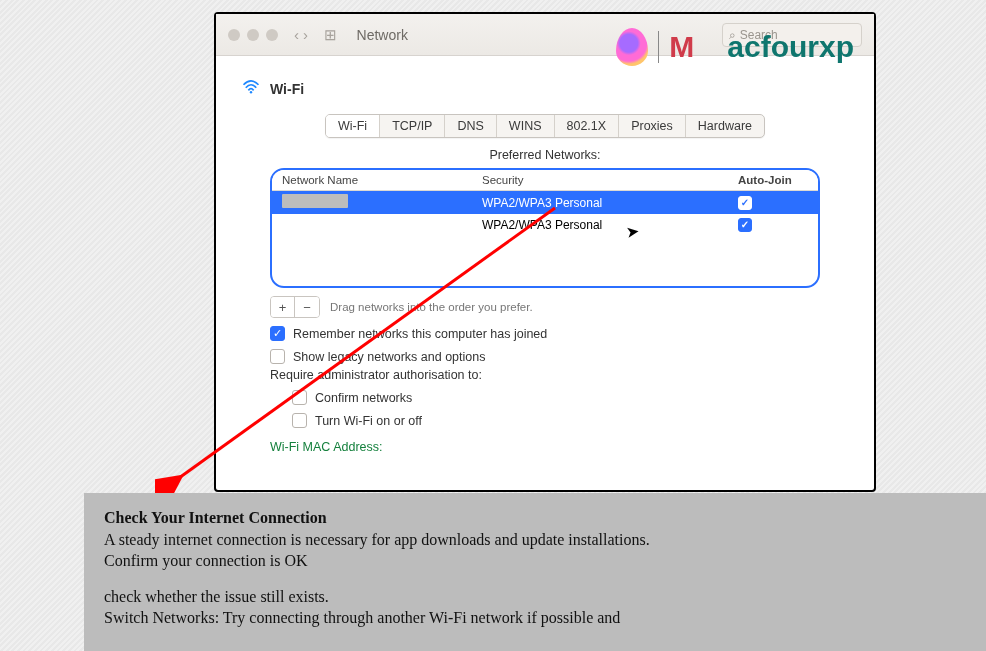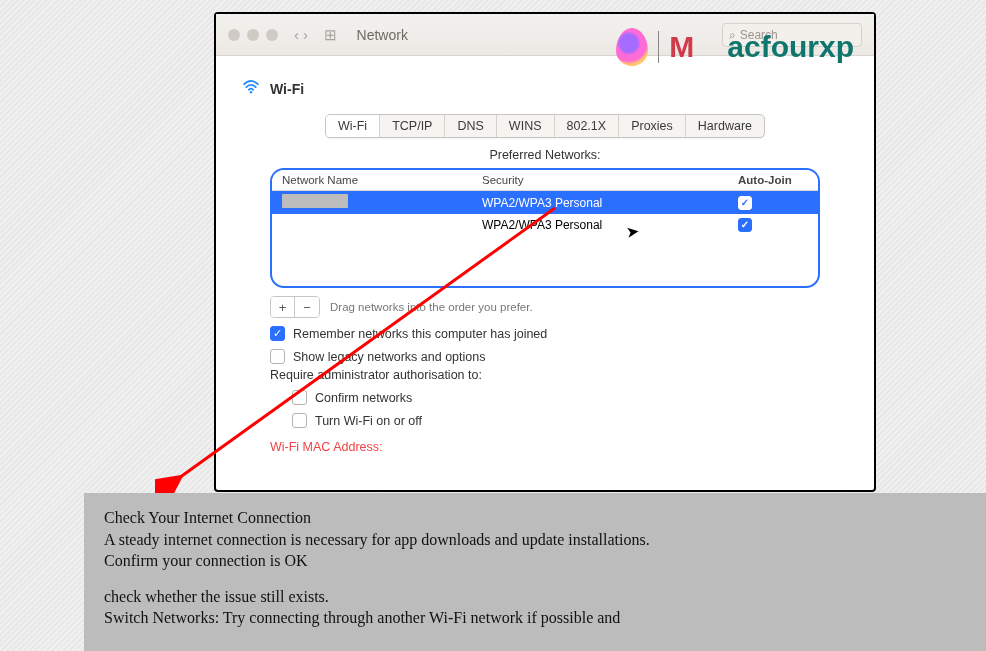--- a/index.html
+++ b/index.html
@@ -150,21 +150,21 @@
 
     .checkline { display: flex; align-items: center; gap: 8px; font-size: 12.5px; color: #333; margin-top: 8px; }
     .checkline.ind { margin-left: 22px; }
     .box {
       width: 15px; height: 15px; border: 1px solid #b8b3ad; border-radius: 3px;
       display: inline-flex; align-items: center; justify-content: center;
       background: #fff; color: #fff; font-size: 11px;
     }
     .box.checked { background: #2b6fff; border-color: #2b6fff; }
     .subhead { font-size: 12.5px; color: #333; margin-top: 4px; margin-left: 0; }
-    .macline { font-size: 12.5px; color: #ef4444; margin-top: 12px; }
+    .macline { font-size: 12.5px; color: #15803d; margin-top: 12px; }
 
     .cursor {
       position: absolute;
       left: 410px; top: 208px;
       font-size: 16px; color: #000;
       transform: rotate(-8deg);
     }
 
     .arrow-svg {
       position: absolute;
@@ -177,21 +177,21 @@
       position: absolute;
       left: 84px; right: 0; bottom: 0;
       height: 158px;
       background: #bcbcbc;
       padding: 14px 20px;
       font-family: Georgia, "Times New Roman", serif;
       font-size: 16px;
       color: #111;
       line-height: 1.35;
     }
-    .caption .h { font-weight: 400; }
+    .caption .h { font-weight: 700; }
   </style>
 </head>
 <body>
 
 <div class="frame">
   <div class="titlebar">
     <div class="traffic">
       <div class="dot"></div>
       <div class="dot"></div>
       <div class="dot"></div>

